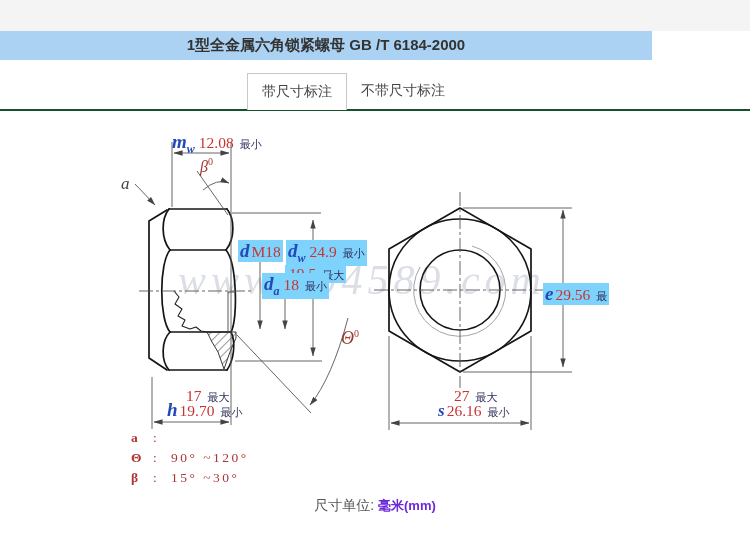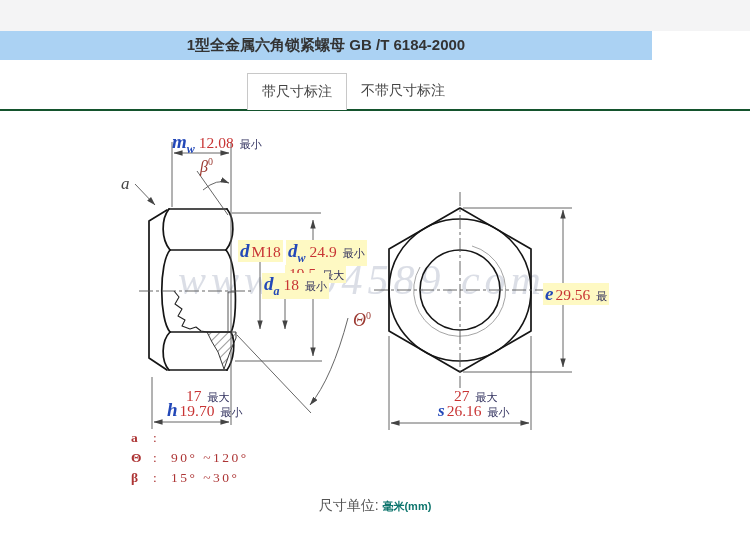--- a/index.html
+++ b/index.html
@@ -30,40 +30,40 @@
   }
   
   .drawing{position:absolute;left:0;top:0;width:750px;height:537px;}
   .watermark{
     position:absolute;left:178px;top:256px;z-index:0;
     font:italic 42px "Liberation Serif",serif;color:rgba(160,168,190,.38);
     letter-spacing:5px;white-space:nowrap;
   }
   svg.linework{position:absolute;left:0;top:0;z-index:1;pointer-events:none;}
   .lbl{position:absolute;white-space:nowrap;z-index:3;line-height:1;}
-  .bg{background:#fef9c3;padding:0 2px;}
+  .bg{background:#7dd3fc;padding:0 2px;}
   .sym{font:italic bold 19px "Liberation Serif",serif;color:#2348b8;}
   .sym.sm{font-size:17px;}
   .sub{font:italic bold 12px "Liberation Serif",serif;color:#2348b8;vertical-align:-5px;margin-right:2px;}
   .val{font:15.5px "Liberation Serif",serif;color:#c83434;margin-left:2px;}
   .q{font:11px "Liberation Sans",sans-serif;color:#2e2e5c;margin-left:6px;}
   .gk{font:italic 16px "Liberation Serif",serif;color:#9c3a32;}
   .gk .sup{font-size:10px;vertical-align:7px;font-style:normal;}
   .acall{font:italic 17px "Liberation Serif",serif;color:#454545;}
   
   .notes{position:absolute;left:131px;top:428px;z-index:3;}
   .note-row{display:flex;height:20px;align-items:center;
     font:13.5px "Liberation Serif",serif;color:#ad3535;}
   .note-sym{width:22px;font-weight:bold;}
   .note-colon{width:18px;}
   .note-text{letter-spacing:2.5px;}
   
   .unit-line{position:absolute;left:0;top:497px;width:750px;text-align:center;z-index:3;
     font-size:14px;color:#555;}
-  .unit-line b{font-size:11px;color:#0f766e;}
+  .unit-line b{font-size:13px;color:#6d28d9;}
 </style>
 </head>
 <body>
 
 <div class="top-strip"></div>
 <div class="title-bar">
   <span>1型全金属六角锁紧螺母 GB /T 6184-2000</span>
 </div>
 
 <div class="tab-bar">
@@ -165,21 +165,21 @@
   </div>
 
   <div class="lbl bg" style="left:285px;top:265px;">
     <span class="val">19.5</span><span class="q">最大</span>
   </div>
 
   <div class="lbl bg" style="left:262px;top:273px;text-align:center;">
     <span class="sym">d</span><span class="sub">a</span><span class="val">18</span><span class="q">最小</span>
   </div>
 
-  <div class="lbl gk" style="left:341px;top:310px;font-size:18px;margin-left:12px;">
+  <div class="lbl gk" style="left:341px;top:328px;font-size:18px;">
     <span>Θ</span><span class="sup">0</span>
   </div>
 
   <div class="lbl" style="left:184px;top:387px;">
     <span class="val">17</span><span class="q">最大</span>
   </div>
 
   <div class="lbl" style="left:167px;top:399px;">
     <span class="sym">h</span><span class="val">19.70</span><span class="q">最小</span>
   </div>

